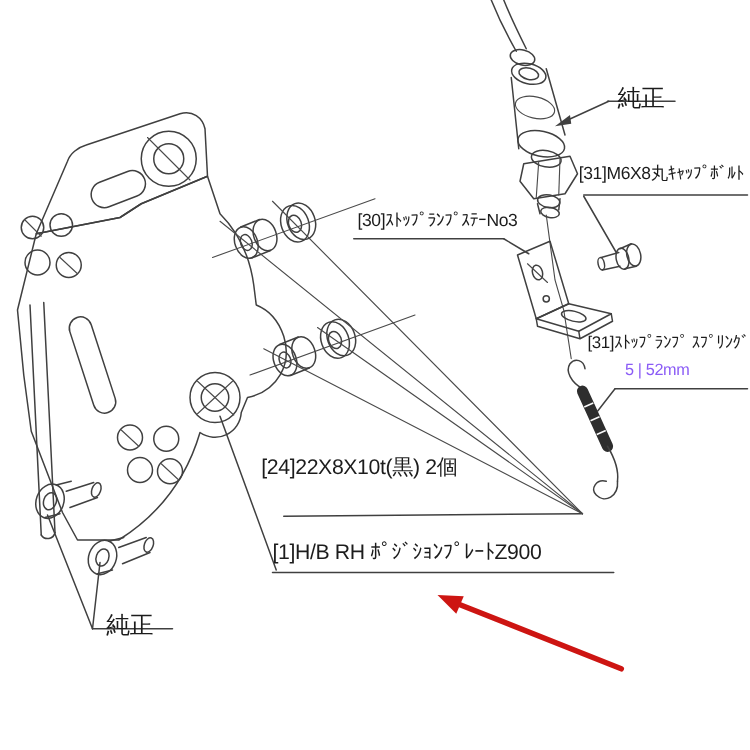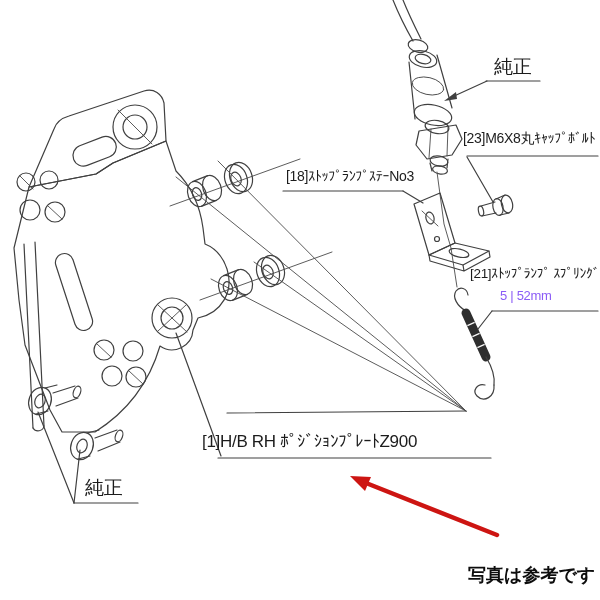--- a/index.html
+++ b/index.html
@@ -9,21 +9,21 @@
   }
   #lineart { position:absolute; left:0; top:0; }
   .ln  { stroke:#404040; fill:none; stroke-width:1.2; stroke-linecap:round; stroke-linejoin:round; }
   .thin{ stroke:#4a4a4a; fill:none; stroke-width:0.9; stroke-linecap:round; }
   .cad-label {
     position:absolute; color:#1c1c1c; white-space:nowrap; letter-spacing:-0.3px;
     font-family:"Liberation Sans","DejaVu Sans",sans-serif;
   }
   .watermark { position:absolute; color:#9a9a9a; font-size:20px; letter-spacing:1px; }
   .footer-note { position:absolute; color:#0d0d0d; font-size:18px; font-weight:bold; }
-  .genuine { font-size:19px; }
+  .genuine { font-size:19px;margin-top:12px; }
 </style>
 </head>
 <body>
 
 <div id="stage">
 
   <svg id="lineart" width="600" height="600" viewBox="0 0 600 600">
 
     <g>
 
@@ -191,27 +191,27 @@
 
     <g>
       <line x1="497" y1="535" x2="366" y2="483" stroke="#cd1512" stroke-width="4.5" stroke-linecap="round"></line>
       <polygon points="350,476 371,477 365,491" fill="#cd1512" stroke="none"></polygon>
     </g>
   </svg>
 
 
   <div class="cad-label genuine" style="left:494px; top:54px;">純正</div>
 
-  <div class="cad-label" style="left:463px; top:130px; font-size:14px;">[23]M6X8丸ｷｬｯﾌﾟﾎﾞﾙﾄ</div>
-
-  <div class="cad-label" style="left:286px; top:168px; font-size:14px;">[18]ｽﾄｯﾌﾟﾗﾝﾌﾟｽﾃｰNo3</div>
-
-  <div class="cad-label" style="left:470px; top:266px; font-size:13.5px;">[21]ｽﾄｯﾌﾟﾗﾝﾌﾟ ｽﾌﾟﾘﾝｸﾞ</div>
+  <div class="cad-label" style="left:463px; top:130px; font-size:14px;">[31]M6X8丸ｷｬｯﾌﾟﾎﾞﾙﾄ</div>
+
+  <div class="cad-label" style="left:286px; top:168px; font-size:14px;">[30]ｽﾄｯﾌﾟﾗﾝﾌﾟｽﾃｰNo3</div>
+
+  <div class="cad-label" style="left:470px; top:266px; font-size:13.5px;">[31]ｽﾄｯﾌﾟﾗﾝﾌﾟ ｽﾌﾟﾘﾝｸﾞ</div>
   <div class="cad-label" style="left:500px; top:288px; font-size:13px; color:#8b5cf6;">5 | 52mm</div>
 
-
-  <div class="cad-label" style="left:202px; top:432px; font-size:17px;">[1]H/B RH ﾎﾟｼﾞｼｮﾝﾌﾟﾚｰﾄZ900</div>
+  <div class="cad-label" style="left:209px; top:362px; font-size:17px;">[24]22X8X10t(黒)  2個</div>
+
+  <div class="cad-label" style="left:218px; top:432px; font-size:17px;">[1]H/B RH ﾎﾟｼﾞｼｮﾝﾌﾟﾚｰﾄZ900</div>
 
   <div class="cad-label genuine" style="left:85px; top:475px;">純正</div>
 
-  <div class="footer-note" style="left:468px; top:563px;">写真は参考です</div>
 
 </div>
 
 </body></html>

